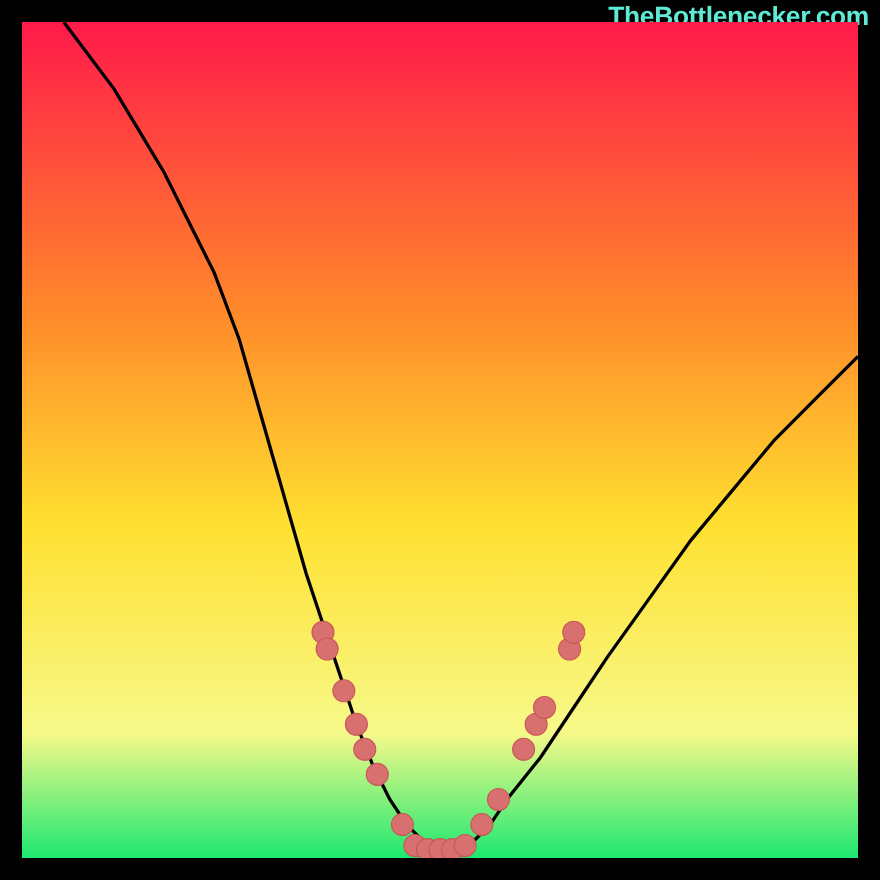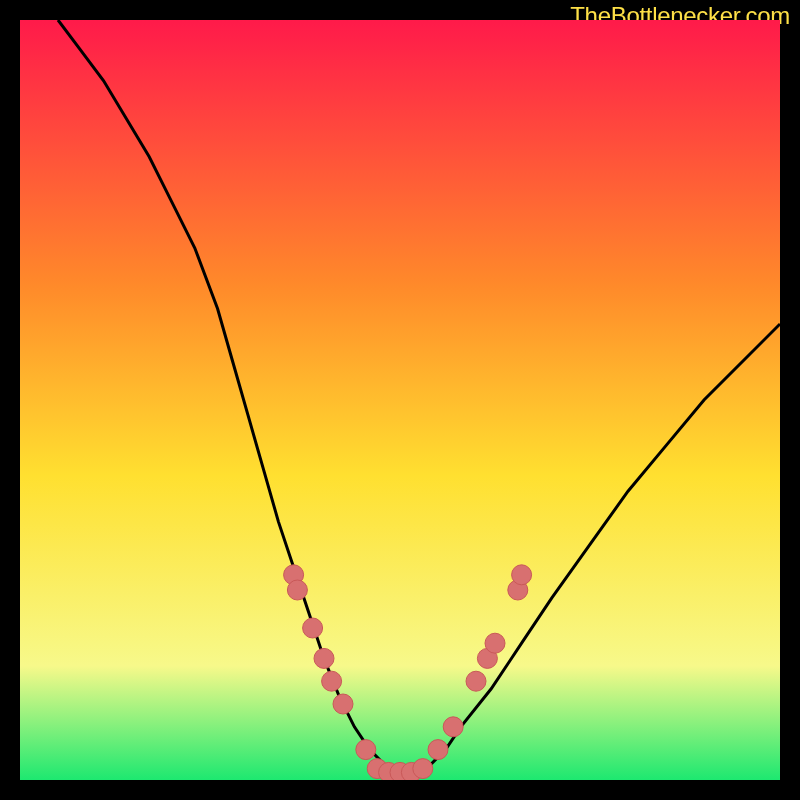--- a/index.html
+++ b/index.html
@@ -23,23 +23,23 @@
     position: absolute;
     top: 20px;
     left: 20px;
     width: 760px;
     height: 760px;
   }
   .watermark {
     position: absolute;
     top: 2px;
     right: 10px;
-    color: #fde047;
+    color: #5eead4;
     font-size: 24px;
-    font-weight: 400;
+    font-weight: 700;
     letter-spacing: -0.3px;
   }
 </style>
 </head>
 <body>
 
 <div class="frame">
   <div class="watermark">TheBottlenecker.com</div>
   <svg class="plot" viewBox="0 0 760 760">
     <defs>

